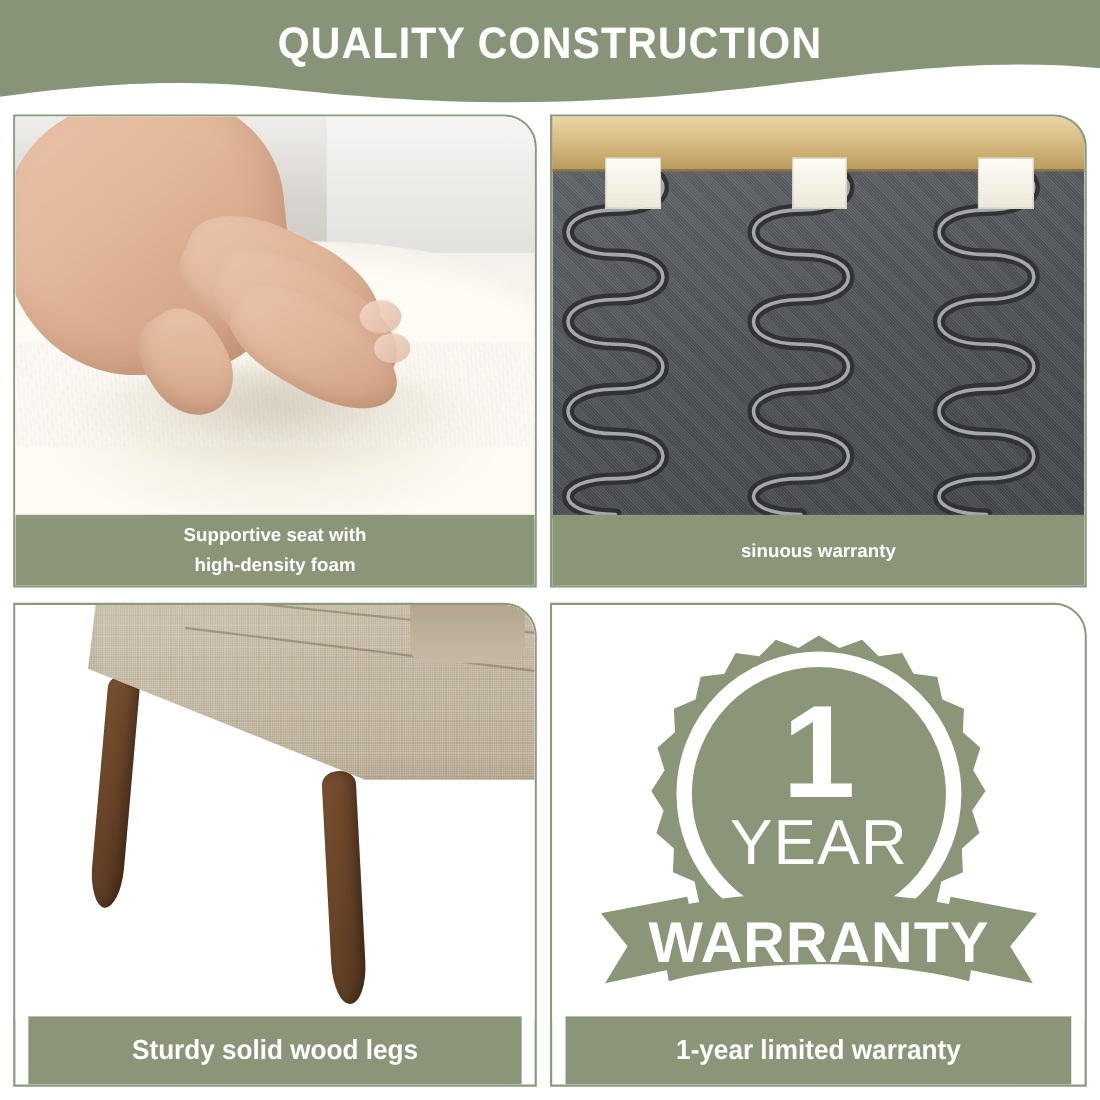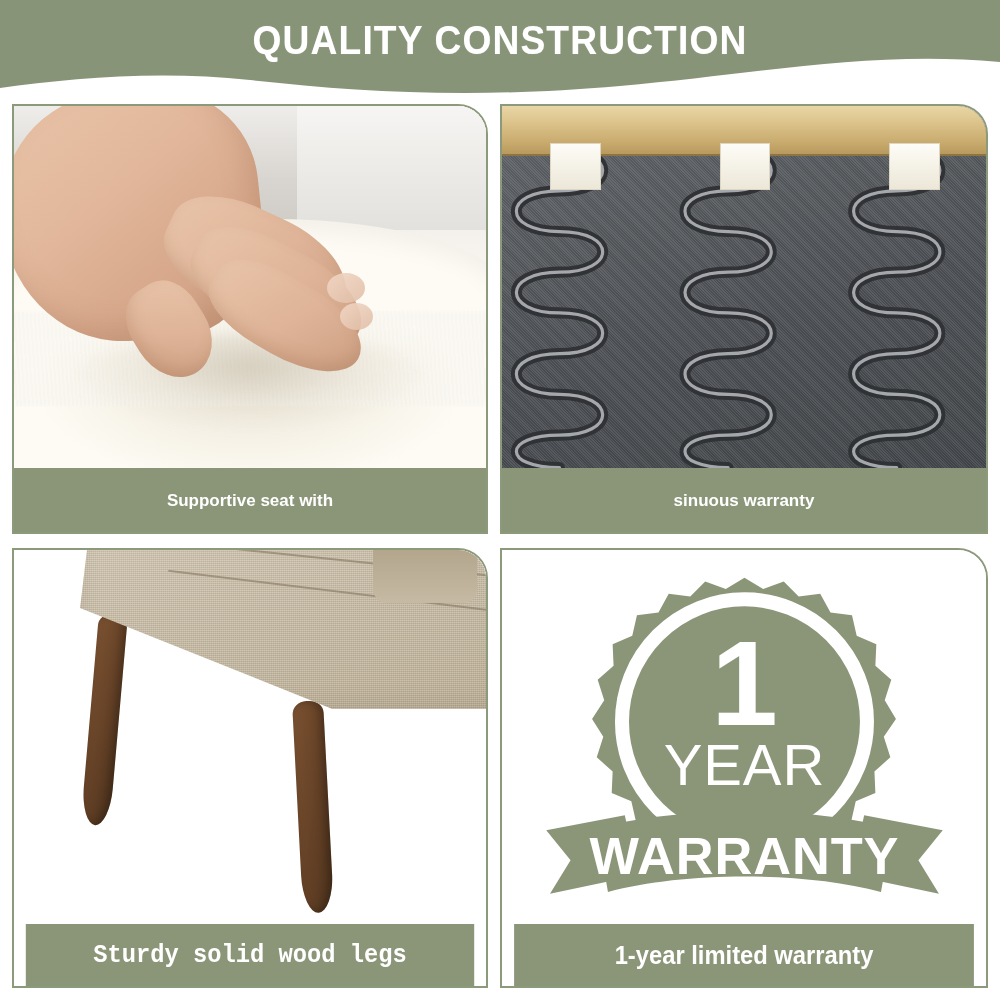--- a/index.html
+++ b/index.html
@@ -28,21 +28,21 @@
   .grid{position:absolute;left:12px;top:104px;width:976px;height:884px;}
   .panel{
     position:absolute;
     border:2px solid #8c9a7c;
     background:#ffffff;
     box-sizing:border-box;
     overflow:hidden;
   }
   .p1{left:0;  top:0;   width:476px;height:430px;border-radius:0 30px 0 0;}
   .p2{left:488px;top:0; width:488px;height:430px;border-radius:0 30px 0 0;}
-  .p3{left:0;  top:444px;width:476px;height:440px;border-radius:0 30px 0 0;font-family:Liberation Mono, monospace;}
+  .p3{left:0;  top:444px;width:476px;height:440px;border-radius:0 30px 0 0;}
   .p4{left:488px;top:444px;width:488px;height:440px;border-radius:0 30px 0 0;}
 
   .media{position:absolute;left:0;top:0;right:0;overflow:hidden;background:#fff;}
   .p1 .media,.p2 .media{height:366px;}
   .p3 .media,.p4 .media{height:378px;}
 
   .caption{
     position:absolute;left:0;right:0;bottom:0;
     background:#8b9678;color:#ffffff;
     display:flex;align-items:center;justify-content:center;
@@ -161,20 +161,21 @@
           <div class="fing f2"></div>
           <div class="fing f3"></div>
           <div class="fing f4"></div>
           <div class="nail n1"></div>
           <div class="nail n2"></div>
         </div>
       </div>
       <div class="caption">
         <div>
           <span class="cap-l2">Supportive seat with</span>
+          <span class="cap-l2">high-density foam</span>
         </div>
       </div>
     </div>
 
     <div class="panel p2">
       <div class="media">
         <div class="spr-bg"></div>
         <svg class="springs" viewBox="0 0 488 320" preserveAspectRatio="none">
           <g stroke="#2f3134" stroke-width="11" class="spr-line" opacity=".95">
             <path d="M58,4 C116,4 116,44 58,44 C0,44 0,84 58,84 C116,84 116,124 58,124

